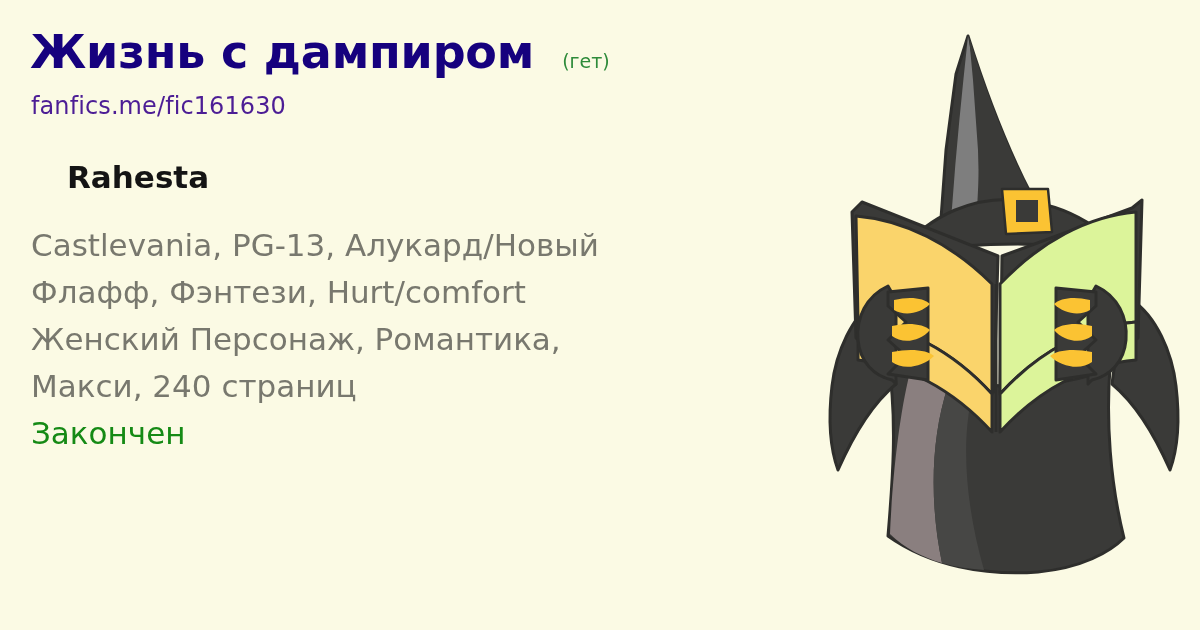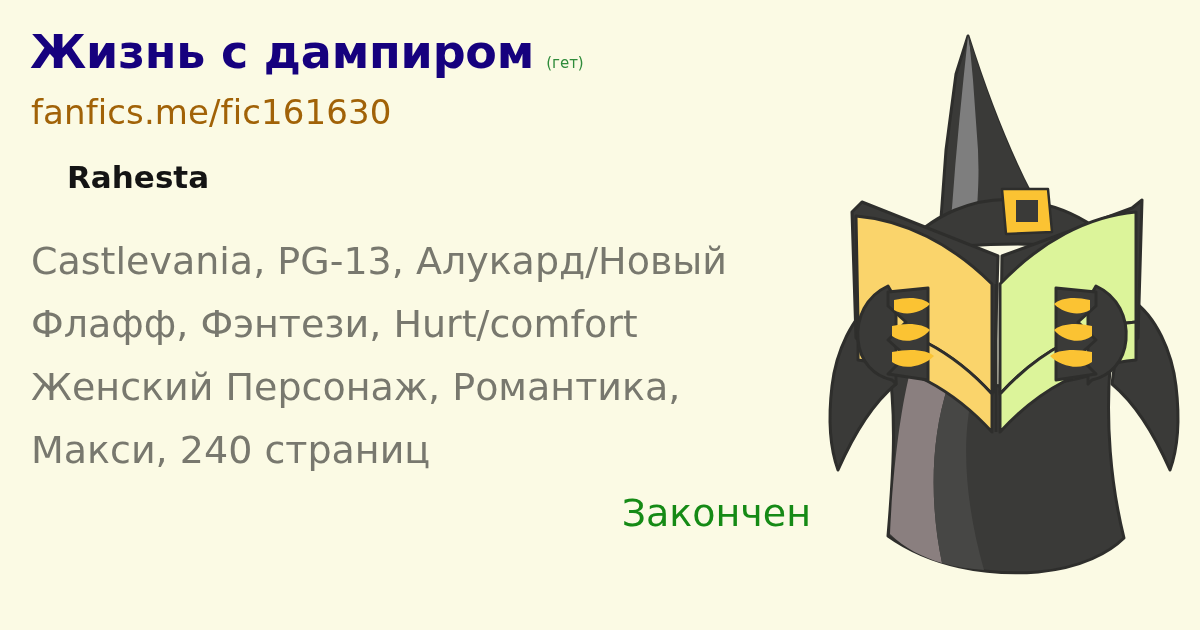--- a/index.html
+++ b/index.html
@@ -43,33 +43,33 @@
 
   #fic-title {
     font-size: 46px;
     font-weight: bold;
     color: #16017E;
     letter-spacing: -0.2px;
     line-height: 1;
   }
 
   #fic-category {
-    font-size: 15px;
+    font-size: 19px;
     font-weight: normal;
     color: #2E8B3A;
-    margin-left: 12px;
+    margin-left: 28px;
     line-height: 1;
   }
 
   #fic-url {
     position: absolute;
     left: 1px;
     top: 85px;
-    font-size: 34px;
-    color: #a16207;
+    font-size: 24px;
+    color: #4c1d95;
     line-height: 1.15;
     letter-spacing: 0.1px;
   }
 
   #author-name {
     position: absolute;
     left: 1px;
     top: 152px;
     font-size: 31px;
     font-weight: bold;
@@ -79,30 +79,28 @@
   }
 
   #meta-block {
     position: absolute;
     left: 1px;
     top: 214px;
     width: 780px;
   }
 
   .meta-line {
-    font-size: 38px;
+    font-size: 31px;
     color: #78786E;
     line-height: 47px;
     white-space: nowrap;
-    margin-top: 16px;
   }
 
   .meta-line.status {
     color: #158A15;
-    text-align: right;
   }
 
   
   #illustration {
     position: absolute;
     right: 0px;
     top: 0px;
     width: 420px;
     height: 630px;
   }

